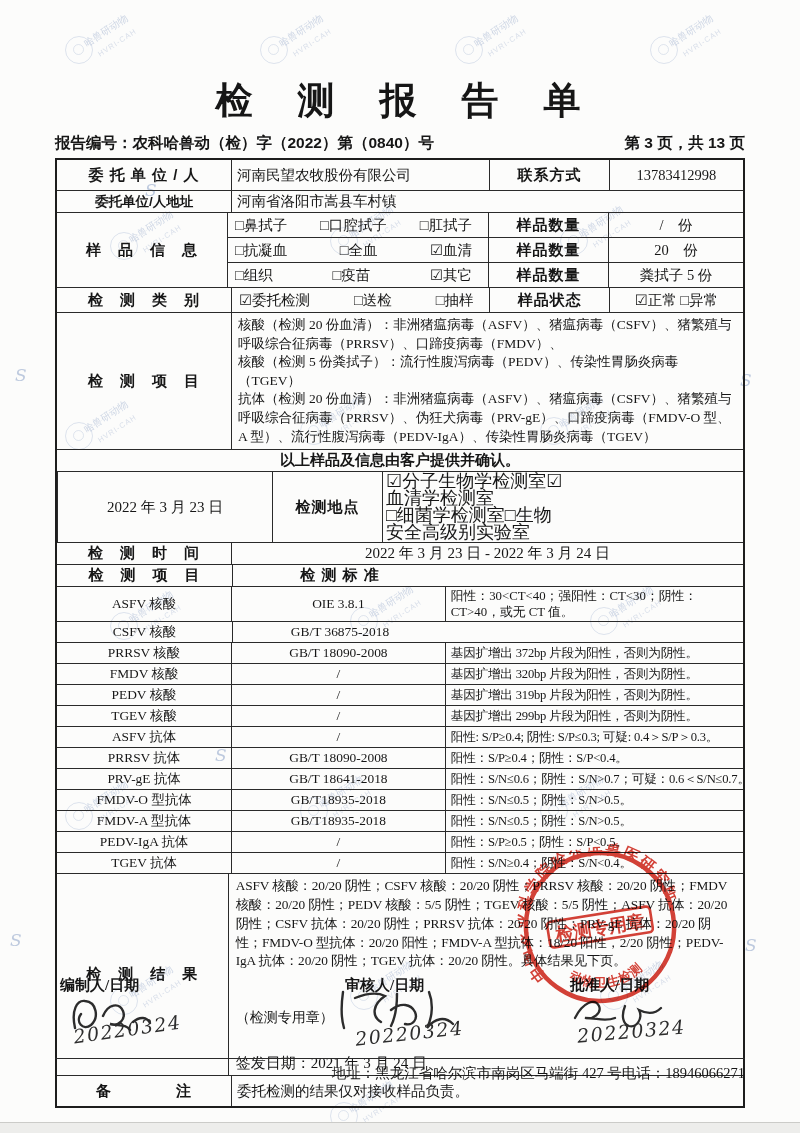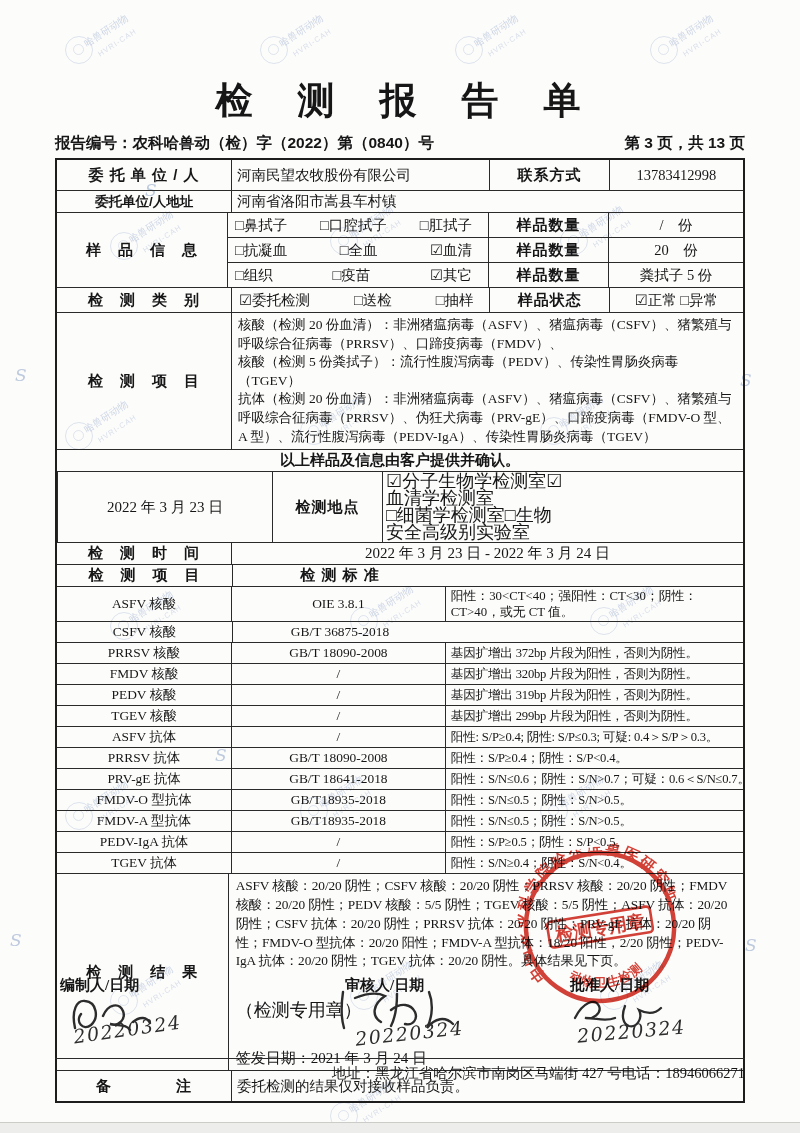--- a/index.html
+++ b/index.html
@@ -34,21 +34,21 @@
   .opts{display:flex;justify-content:space-between;padding:1px 16px 1px 7px;}
   .small{font-size:18px;}
   .pre{white-space:pre-line;}
   
   .std{font-size:13.4px;min-height:18.5px;}
   .crit{font-size:12.6px;letter-spacing:-.2px;white-space:nowrap;overflow:hidden;}
   .critwrap{font-size:12.8px;white-space:normal;line-height:16px;}
   
   .res-cell{display:flex;flex-direction:column;justify-content:flex-start;align-items:flex-start;padding:3px 6px 2px 7px;gap:25px;}
   .res-text{font-size:13.3px;line-height:18.8px;letter-spacing:-.1px;}
-  .res-note{text-align:center;font-size:18px;margin-top:2px;}
+  .res-note{text-align:center;font-size:14px;margin-top:13px;}
   .res-date{text-align:right;font-size:15px;padding-right:42px;margin-top:2px;}
   
   .sig-area{position:absolute;left:55px;top:976px;width:690px;height:82px;z-index:2;}
   .sig-label{position:absolute;top:0;font-size:15px;font-weight:600;}
   .sig-date{position:absolute;font-size:19px;font-style:italic;color:#2d2d2d;letter-spacing:1.5px;
         font-family:"DejaVu Serif",serif;}
   .sig-svg{position:absolute;}
   .sep{position:absolute;left:55px;top:1058px;width:690px;border-top:1.6px solid #2a2a2a;z-index:2;}
   .footer{position:absolute;left:55px;top:1064px;width:690px;display:flex;justify-content:flex-end;
         font-size:14.5px;z-index:2;}

